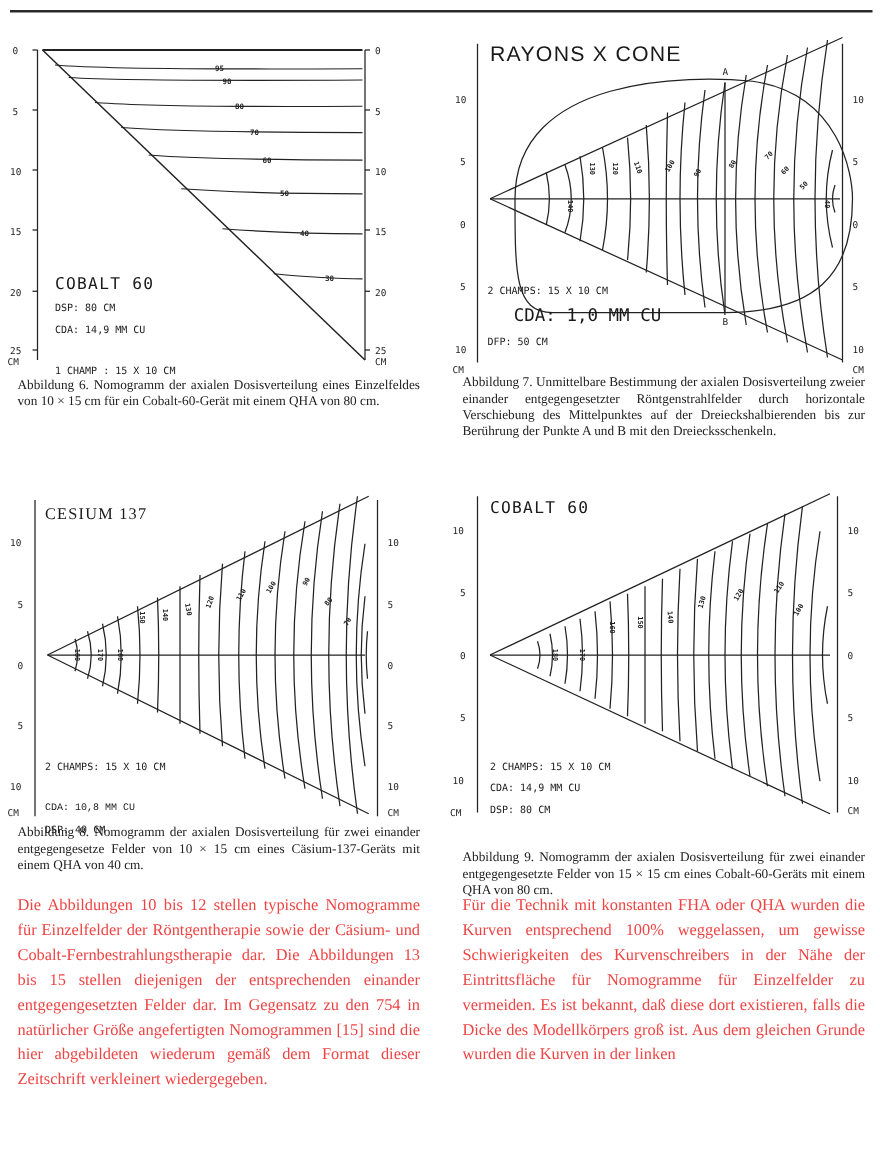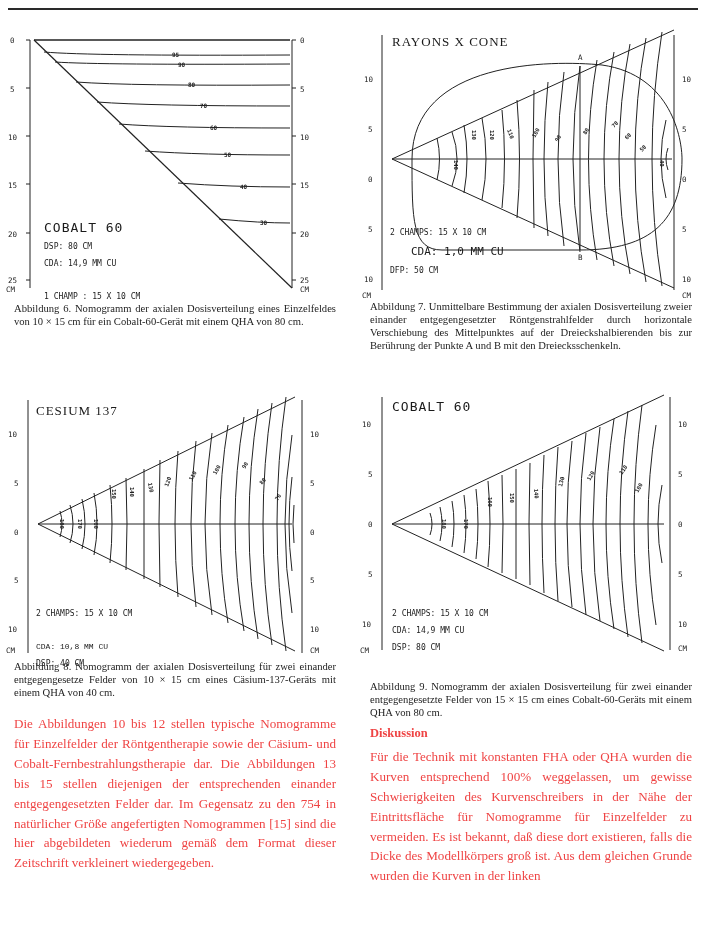--- a/index.html
+++ b/index.html
@@ -139,24 +139,24 @@
         <text x="12" y="262">10</text>
         <text x="10" y="278">CM</text>
       <text x="330" y="62">10</text>
         <text x="330" y="112">5</text>
         <text x="330" y="162">0</text>
       <text x="330" y="212">5</text>
         <text x="330" y="262">10</text>
         <text x="330" y="278">CM</text>
     </g>
   </svg>
-  <div style="position:absolute;left:40px;top:14px;font-family:Liberation Serif, serif;font-size:13px;letter-spacing:1px;">RAYONS X CONE</div>
+  <div style="position:absolute;left:40px;top:14px;font-family:Liberation Sans, sans-serif;font-size:17px;letter-spacing:1px;">RAYONS X CONE</div>
   <div style="position:absolute;left:38px;top:208px;">
     <div style="font-family:'DejaVu Sans Mono',monospace;font-size:8px;">2 CHAMPS: 15 X 10 CM</div>
-    <div style="font-family:'DejaVu Sans Mono',monospace;font-size:11px;margin-top:8px;padding-left:21px;">CDA: 1,0 MM CU</div>
+    <div style="font-family:'DejaVu Sans Mono',monospace;font-size:14px;margin-top:8px;padding-left:21px;">CDA: 1,0 MM CU</div>
     <div style="font-family:'DejaVu Sans Mono',monospace;font-size:8px;margin-top:8px;">DFP: 50 CM</div>
   </div>
 </div>
 <div class="caption" style="left:370px;top:300px;width:322px;">Abbildung 7. Unmittelbare Bestimmung der axialen Dosisverteilung zweier einander entgegengesetzter Röntgenstrahlfelder durch horizontale Verschiebung des Mittelpunktes auf der Dreieckshalbierenden bis zur Berührung der Punkte A und B mit den Dreiecksschenkeln.</div>
 
 <div class="figure" style="left:0;top:385px;">
   <svg width="352" height="280" viewBox="0 0 352 280">
     <g stroke="#222" stroke-width="1" fill="none">
       <line x1="28" y1="15" x2="28" y2="268"></line>
       <line x1="302" y1="15" x2="302" y2="268"></line>
@@ -282,15 +282,14 @@
     <div style="font-family:'DejaVu Sans Mono',monospace;font-size:8px;margin-top:8px;">DSP: 80 CM</div>
   </div>
 </div>
 <div class="caption" style="left:370px;top:680px;width:322px;">Abbildung 9. Nomogramm der axialen Dosisverteilung für zwei einander entgegengesetzte Felder von 15 × 15 cm eines Cobalt-60-Geräts mit einem QHA von 80 cm.</div>
 
 <div class="body-text" style="left:14px;top:714px;width:322px;">
   <p>Die Abbildungen 10 bis 12 stellen typische Nomogramme für Einzelfelder der Röntgentherapie sowie der Cäsium- und Cobalt-Fernbestrahlungstherapie dar. Die Abbildungen 13 bis 15 stellen diejenigen der entsprechenden einander entgegengesetzten Felder dar. Im Gegensatz zu den 754 in natürlicher Größe angefertigten Nomogrammen [15] sind die hier abgebildeten wiederum gemäß dem Format dieser Zeitschrift verkleinert wiedergegeben.</p>
 </div>
 
 <div class="body-text" style="left:370px;top:714px;width:322px;">
-  <div class="heading">Diskussion</div>
   <p style="margin-top:0">Für die Technik mit konstanten FHA oder QHA wurden die Kurven entsprechend 100% weggelassen, um gewisse Schwierigkeiten des Kurvenschreibers in der Nähe der Eintrittsfläche für Nomogramme für Einzelfelder zu vermeiden. Es ist bekannt, daß diese dort existieren, falls die Dicke des Modellkörpers groß ist. Aus dem gleichen Grunde wurden die Kurven in der linken</p>
 </div>
 
 </body></html>

